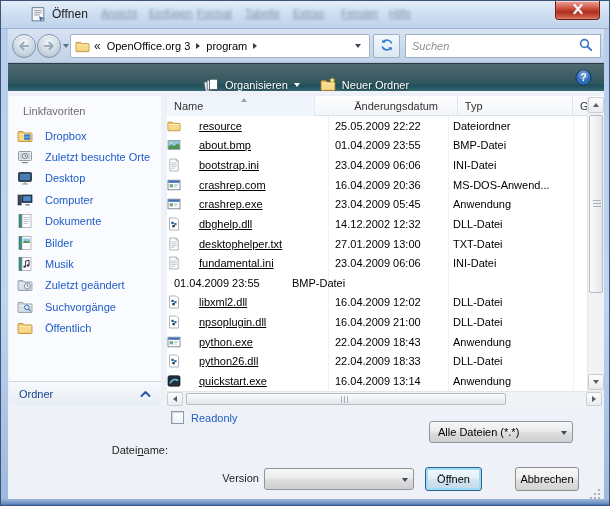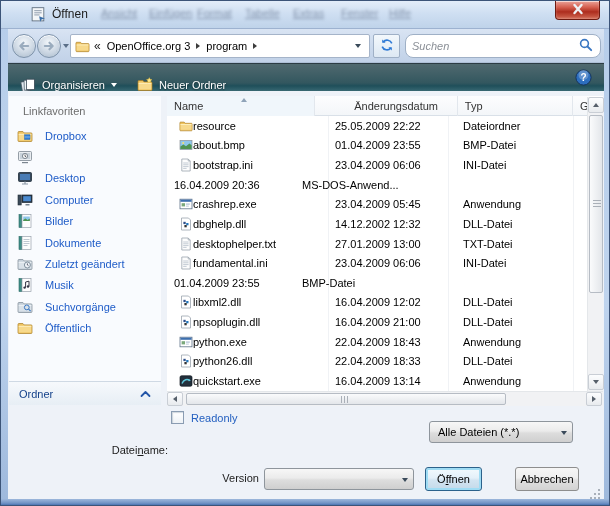--- a/index.html
+++ b/index.html
@@ -32,27 +32,27 @@
     border:1px solid #7e93ab;box-shadow:inset 0 1px 1px #fff;}
   .crumbbar{position:absolute;left:62px;top:5px;width:300px;height:24px;background:#fff;
     border:1px solid #a5b4c9;border-radius:2px;display:flex;align-items:center;padding:0 4px;}
   .crumb-sep{margin:0 6px;}
   .crumb-item{color:#000;white-space:nowrap;}
   .crumb-collapse{margin:0 6px 0 4px;font-size:12px;color:#222;}
   .refresh-btn{position:absolute;left:365px;top:5px;width:27px;height:24px;
     background:linear-gradient(#f3f8fc,#dde8f3);border:1px solid #9fb0c6;border-radius:2px;
     display:flex;align-items:center;justify-content:center;}
   .searchbox{position:absolute;left:397px;top:5px;width:196px;height:24px;background:#fff;
-    border:1px solid #9fb0c6;border-radius:8px;display:flex;align-items:center;padding:0 6px;}
+    border:1px solid #9fb0c6;border-radius:0;display:flex;align-items:center;padding:0 6px;}
   .search-ph{font-style:italic;color:#8a8f96;flex:1;}
   
   .toolbar{position:absolute;left:7px;top:62px;width:596px;height:44px;
     background:linear-gradient(#50696f 0%,#33575f 45%,#1f4f5a 52%,#578790 80%,#9cc0c3 100%);
     border-top:1px solid #2c3c44;border-bottom:1px solid #cfe0e2;
-    display:flex;align-items:center;padding:12px 12px;gap:20px;}
+    display:flex;align-items:center;padding:12px 12px;gap:20px;justify-content:center;}
   .tbtn{display:flex;align-items:center;gap:6px;color:#fff;text-shadow:0 1px 2px rgba(0,0,0,.55);}
   .help-btn{position:absolute;right:12px;top:5px;width:17px;height:17px;}
   
   .content{position:absolute;left:7px;top:90px;width:596px;height:410px;background:#eef2f8;}
   
   .sidebar{position:absolute;left:1px;top:5px;width:152px;height:285px;background:#f9fbfe;}
   .side-header{position:absolute;left:14px;top:9px;color:#6d6d6d;}
   .side-items{position:absolute;left:0;top:29px;width:152px;}
   .side-item{height:21.4px;display:flex;align-items:center;padding-left:8px;gap:12px;cursor:default;}
   .side-label{color:#1f5cc8;white-space:nowrap;}
@@ -67,23 +67,23 @@
   .lheader{position:absolute;left:0;top:0;width:420px;height:20px;
     background:linear-gradient(#fdfdfe,#f3f6f9);border-bottom:1px solid #d9e0e8;display:flex;}
   .hcell{position:relative;height:20px;display:flex;align-items:center;padding-left:7px;
     color:#333;border-right:1px solid #e2e7ed;}
   .hcell.sorted{background:#f0f6fb;}
   .sort-arrow{position:absolute;left:74px;top:2px;}
   .c0{width:161px;} .c1{width:120px;margin-left:32px;} .c2{width:125px;} .c3{width:14px;border-right:none;}
   .rows{position:absolute;left:0;top:20px;width:420px;height:275px;overflow:hidden;}
   .gridline{position:absolute;top:20px;height:275px;width:1px;background:#f0f2f5;}
   .frow{height:19.64px;display:flex;align-items:center;}
-  .cell-name{width:161px;display:flex;align-items:center;gap:0;padding-left:12px;overflow:hidden;}
+  .cell-name{width:161px;display:flex;align-items:center;gap:18px;padding-left:0;overflow:hidden;text-decoration:underline;}
   .cell-date{width:120px;padding-left:7px;}
-  .cell-type{width:125px;padding-left:15px;white-space:nowrap;overflow:hidden;}
+  .cell-type{width:125px;padding-left:5px;white-space:nowrap;overflow:hidden;}
   .icon14{width:14px;height:14px;flex:0 0 14px;}
   
   .vscroll{position:absolute;left:420px;top:1px;width:16px;height:294px;background:#f1f2f4;
     border-left:1px solid #e4e7ea;}
   .vs-btn{position:absolute;left:0;width:16px;height:16px;background:linear-gradient(#fcfdfe,#e8ebee);
     border:1px solid #c9ced5;border-radius:2px;display:flex;align-items:center;justify-content:center;}
   .vs-thumb{position:absolute;left:1px;top:18px;width:14px;height:178px;
     background:linear-gradient(90deg,#fafbfc,#e3e6ea);border:1px solid #b6bcc4;border-radius:2px;}
   .vs-grip{position:absolute;left:3px;top:50%;width:8px;margin-top:-4px;}
   .vs-grip i{display:block;height:1px;background:#aab0b8;margin-bottom:2px;}
@@ -266,20 +266,21 @@
           <div class="side-item">
             <span class="icon16">
               <svg viewBox="0 0 16 16">
                 <rect x="1.5" y="2.5" width="13" height="9" rx="1" fill="#e8ecf0" stroke="#7c8690" stroke-width=".8"></rect>
                 <rect x="3" y="4" width="10" height="6" fill="#c8d2da"></rect>
                 <circle cx="8" cy="7" r="2.6" fill="#f4f6f8" stroke="#68727c" stroke-width=".8"></circle>
                 <path d="M8 5.6v1.6l1.2.8" stroke="#444" stroke-width=".8" fill="none"></path>
                 <path d="M5 13.6h6" stroke="#7c8690" stroke-width="1.2"></path>
               </svg>
             </span>
+            <span class="side-label">Zuletzt besuchte Orte</span>
           </div>
           <div class="side-item">
             <span class="icon16">
               <svg viewBox="0 0 16 16">
                 <rect x="1.5" y="2.5" width="13" height="9" rx="1" fill="#35475a" stroke="#1d2b38" stroke-width=".8"></rect>
                 <rect x="3" y="4" width="10" height="6" fill="#4a7cb5"></rect>
                 <path d="M8 11.5v2M5 14h6" stroke="#8b98a5" stroke-width="1.2"></path>
               </svg>
             </span>
             <span class="side-label">Desktop</span>
@@ -287,67 +288,67 @@
           <div class="side-item">
             <span class="icon16">
               <svg viewBox="0 0 16 16">
                 <rect x="1" y="3" width="3.2" height="10" fill="#3a4a58" stroke="#222e38" stroke-width=".6"></rect>
                 <rect x="5" y="3" width="10" height="7.5" fill="#28384a" stroke="#1a2630" stroke-width=".7"></rect>
                 <rect x="6.2" y="4.2" width="7.6" height="5" fill="#4a8ad0"></rect>
                 <path d="M8.5 12.8h4" stroke="#5a6a78" stroke-width="1.2"></path>
               </svg>
             </span>
             <span class="side-label">Computer</span>
-          </div>
-          <div class="side-item">
-            <span class="icon16">
-              <svg viewBox="0 0 16 16">
-                <rect x="2" y="1.5" width="3" height="13" fill="#3f8e86" stroke="#2a6a64" stroke-width=".6"></rect>
-                <rect x="5" y="1.5" width="9" height="13" fill="#fdfdfd" stroke="#98a2ac" stroke-width=".7"></rect>
-                <rect x="6.2" y="3.5" width="6.6" height="4.5" fill="#8ec6ea"></rect>
-                <path d="M6.2 7l2.2-1.6L10.6 7l2.2-1.6V8H6.2z" fill="#4f9350"></path>
-              </svg>
-            </span>
-            <span class="side-label">Bilder</span>
           </div>
           <div class="side-item">
             <span class="icon16">
               <svg viewBox="0 0 16 16">
                 <rect x="2" y="1.5" width="3" height="13" fill="#3f8e86" stroke="#2a6a64" stroke-width=".6"></rect>
                 <rect x="5" y="1.5" width="9" height="13" fill="#fdfdfd" stroke="#98a2ac" stroke-width=".7"></rect>
                 <g stroke="#b8c2cc" stroke-width=".9">
                   <path d="M6.5 4.5h6M6.5 6.5h6M6.5 8.5h6M6.5 10.5h4"></path>
                 </g>
               </svg>
             </span>
             <span class="side-label">Dokumente</span>
           </div>
           <div class="side-item">
             <span class="icon16">
               <svg viewBox="0 0 16 16">
+                <rect x="2" y="1.5" width="3" height="13" fill="#3f8e86" stroke="#2a6a64" stroke-width=".6"></rect>
+                <rect x="5" y="1.5" width="9" height="13" fill="#fdfdfd" stroke="#98a2ac" stroke-width=".7"></rect>
+                <rect x="6.2" y="3.5" width="6.6" height="4.5" fill="#8ec6ea"></rect>
+                <path d="M6.2 7l2.2-1.6L10.6 7l2.2-1.6V8H6.2z" fill="#4f9350"></path>
+              </svg>
+            </span>
+            <span class="side-label">Bilder</span>
+          </div>
+          <div class="side-item">
+            <span class="icon16">
+              <svg viewBox="0 0 16 16">
+                <rect x="2" y="1.5" width="3" height="13" fill="#3f8e86" stroke="#2a6a64" stroke-width=".6"></rect>
+                <rect x="5" y="1.5" width="9" height="13" fill="#fdfdfd" stroke="#98a2ac" stroke-width=".7"></rect>
+                <path d="M8.6 10.4V5l3.4-.8v5.2" stroke="#334" stroke-width="1" fill="none"></path>
+                <circle cx="7.6" cy="10.6" r="1.2" fill="#334"></circle>
+                <circle cx="11" cy="9.5" r="1.2" fill="#334"></circle>
+              </svg>
+            </span>
+            <span class="side-label">Musik</span>
+          </div>
+          <div class="side-item">
+            <span class="icon16">
+              <svg viewBox="0 0 16 16">
                 <path d="M1 4.4c0-.5.3-.9.8-.9h4.1l1.2 1.4h7.1c.5 0 .8.4.8.9v6.8c0 .5-.3.9-.8.9H1.8c-.5 0-.8-.4-.8-.9z" fill="#c3ced8" stroke="#7b8894" stroke-width=".7"></path>
                 <path d="M1.7 6.1h12.6v6.3H1.7z" fill="#d9e1e8"></path>
                 <path d="M1.7 6.3h12.6" stroke="#eef2f6" stroke-width="1.1"></path>
                 <circle cx="10.4" cy="9" r="3" fill="#eef3f8" stroke="#55687a" stroke-width=".7"></circle>
                 <path d="M10.4 7.4V9l1.2.8" stroke="#334" stroke-width=".7" fill="none"></path>
               </svg>
             </span>
             <span class="side-label">Zuletzt geändert</span>
-          </div>
-          <div class="side-item">
-            <span class="icon16">
-              <svg viewBox="0 0 16 16">
-                <rect x="2" y="1.5" width="3" height="13" fill="#3f8e86" stroke="#2a6a64" stroke-width=".6"></rect>
-                <rect x="5" y="1.5" width="9" height="13" fill="#fdfdfd" stroke="#98a2ac" stroke-width=".7"></rect>
-                <path d="M8.6 10.4V5l3.4-.8v5.2" stroke="#334" stroke-width="1" fill="none"></path>
-                <circle cx="7.6" cy="10.6" r="1.2" fill="#334"></circle>
-                <circle cx="11" cy="9.5" r="1.2" fill="#334"></circle>
-              </svg>
-            </span>
-            <span class="side-label">Musik</span>
           </div>
           <div class="side-item">
             <span class="icon16">
               <svg viewBox="0 0 16 16">
                 <path d="M1 4.4c0-.5.3-.9.8-.9h4.1l1.2 1.4h7.1c.5 0 .8.4.8.9v6.8c0 .5-.3.9-.8.9H1.8c-.5 0-.8-.4-.8-.9z" fill="#c3ced8" stroke="#7b8894" stroke-width=".7"></path>
                 <path d="M1.7 6.1h12.6v6.3H1.7z" fill="#d9e1e8"></path>
                 <path d="M1.7 6.3h12.6" stroke="#eef2f6" stroke-width="1.1"></path>
                 <circle cx="9.8" cy="8.4" r="2.4" fill="none" stroke="#3a77c2" stroke-width="1"></circle>
                 <path d="M11.6 10.2l2 2" stroke="#3a77c2" stroke-width="1.2"></path>
               </svg>
@@ -431,20 +432,32 @@
                     <path d="M4.2 5h5.4M4.2 6.8h5.4M4.2 8.6h5.4M4.2 10.4h3.4"></path>
                   </g>
                 </svg>
               </span>
               <span>bootstrap.ini</span>
             </span>
             <span class="cell-date">23.04.2009 06:06</span>
             <span class="cell-type">INI-Datei</span>
           </div>
           <div class="frow">
+            <span class="cell-name">
+              <span class="icon14">
+                <svg viewBox="0 0 14 14">
+                  <rect x="1" y="2.2" width="12" height="9.6" fill="#fff" stroke="#5f7389" stroke-width=".8"></rect>
+                  <rect x="1.4" y="2.6" width="11.2" height="2.2" fill="#3d6fae"></rect>
+                  <rect x="2.6" y="6.2" width="3.4" height="3.2" fill="#7aa87a"></rect>
+                  <rect x="6.8" y="6.4" width="4" height="1.4" fill="#b9c8d8"></rect>
+                  <rect x="6.8" y="8.6" width="3" height="1" fill="#b9c8d8"></rect>
+                </svg>
+              </span>
+              <span>crashrep.com</span>
+            </span>
             <span class="cell-date">16.04.2009 20:36</span>
             <span class="cell-type">MS-DOS-Anwend...</span>
           </div>
           <div class="frow">
             <span class="cell-name">
               <span class="icon14">
                 <svg viewBox="0 0 14 14">
                   <rect x="1" y="2.2" width="12" height="9.6" fill="#fff" stroke="#5f7389" stroke-width=".8"></rect>
                   <rect x="1.4" y="2.6" width="11.2" height="2.2" fill="#3d6fae"></rect>
                   <rect x="2.6" y="6.2" width="3.4" height="3.2" fill="#7aa87a"></rect>

